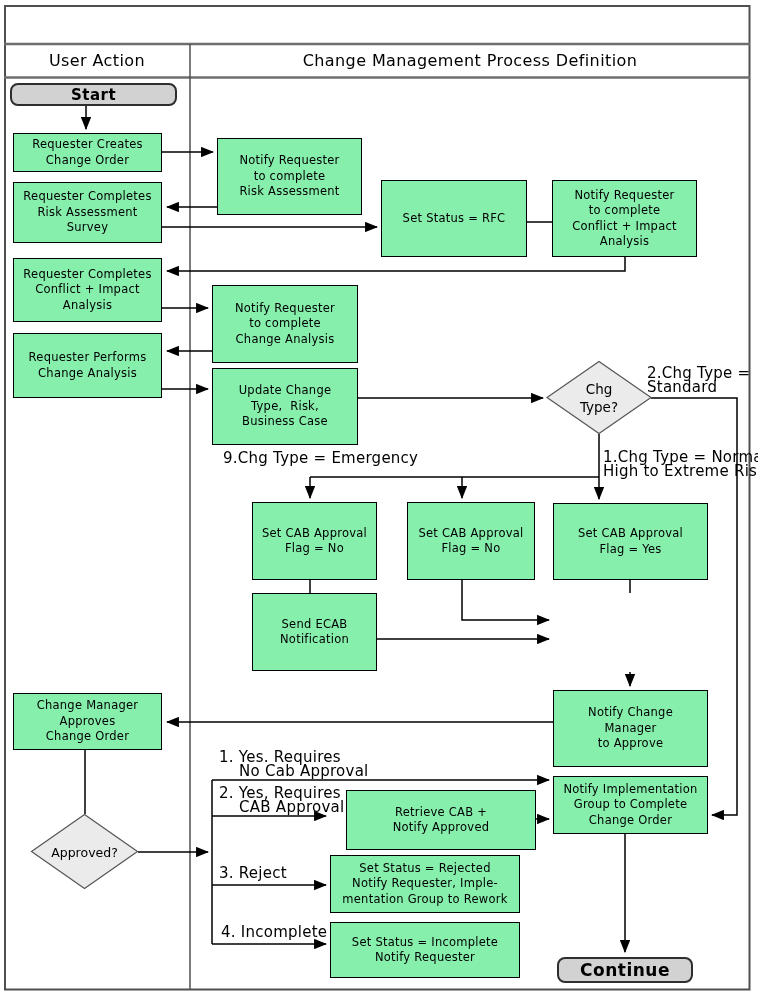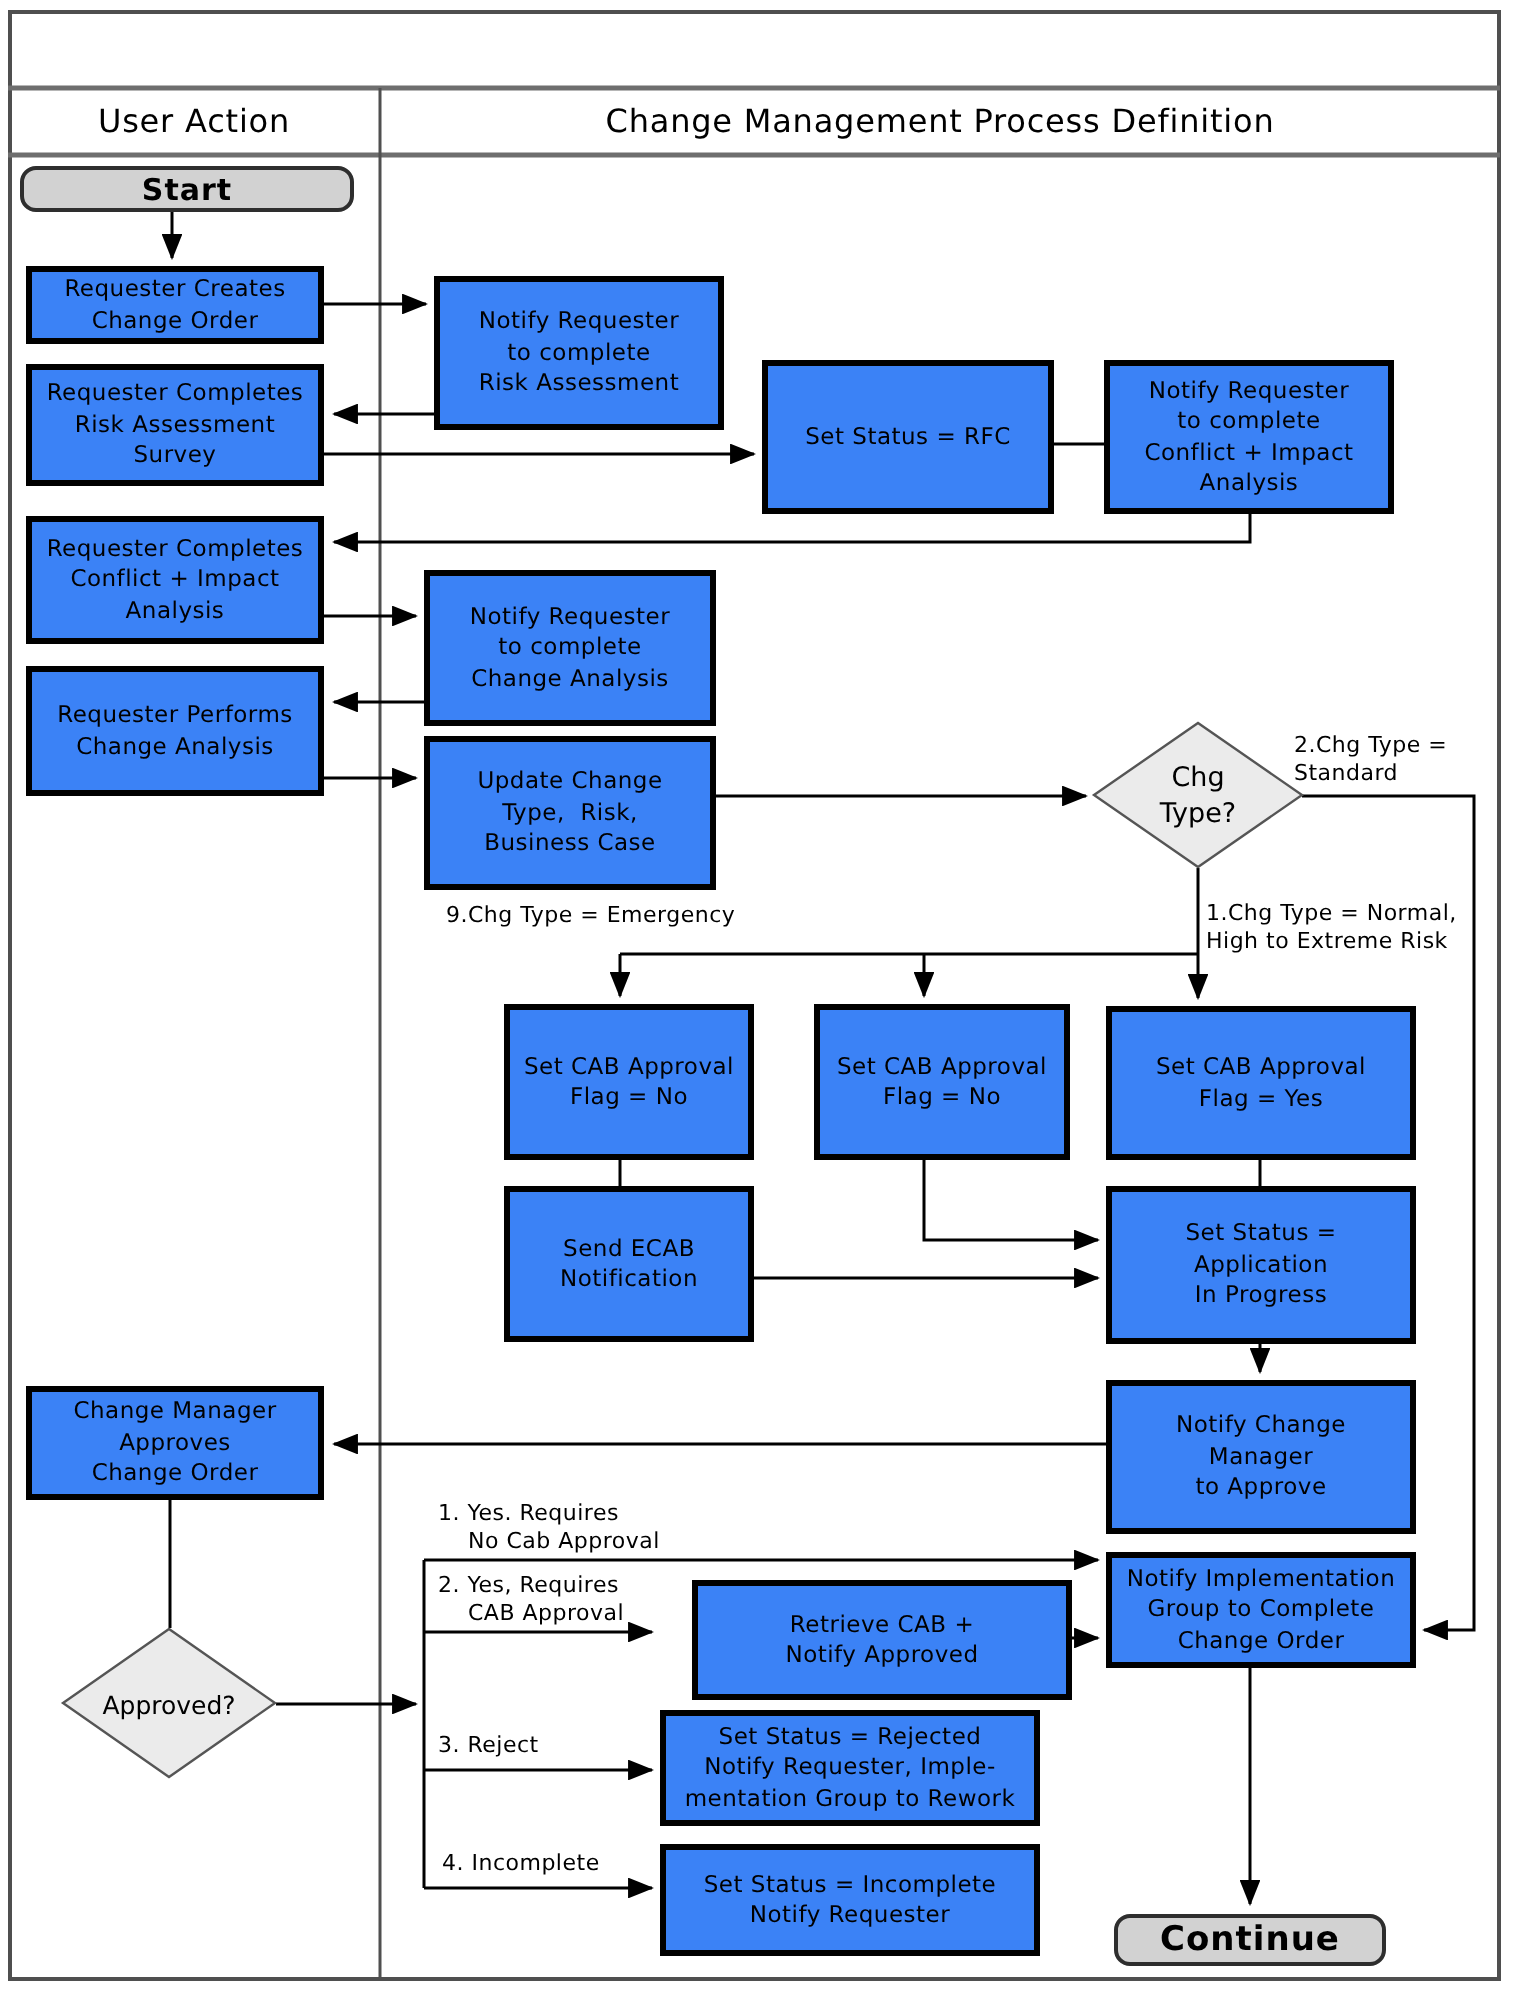--- a/index.html
+++ b/index.html
@@ -8,22 +8,22 @@
     width:758px;height:1008px;
     background:#fff;
     font-family:"DejaVu Sans", sans-serif;
     color:#000;
     overflow:hidden;
   }
   #wires{position:absolute;left:0;top:0;width:758px;height:1008px;}
   .node{
     position:absolute;
     box-sizing:border-box;
-    background:#3b82f6;
-    border:3px solid #000000;
+    background:#86efac;
+    border:1px solid #000000;
     display:flex;align-items:center;justify-content:center;
     text-align:center;
     font-size:11.5px;line-height:15.5px;letter-spacing:.25px;
     white-space:pre;
   }
   .terminal{
     position:absolute;
     box-sizing:border-box;
     background:#d2d2d2;
     border:2px solid #2e2e2e;
@@ -34,21 +34,21 @@
   }
   .terminal.start{font-size:15px;}
   .terminal.cont{font-size:17px;}
   .diamond-label{
     position:absolute;
     display:flex;align-items:center;justify-content:center;
     text-align:center;white-space:pre;
   }
   .label{
     position:absolute;
-    font-size:11px;line-height:14px;letter-spacing:.25px;
+    font-size:15px;line-height:14px;letter-spacing:.25px;
     white-space:pre;
   }
   .col-header{
     position:absolute;top:44px;height:33px;
     display:flex;align-items:center;justify-content:center;
     font-size:16px;letter-spacing:.4px;
     white-space:pre;
   }
 </style>
 </head>
@@ -142,23 +142,20 @@
 Type,  Risk,
 Business Case</div>
   <div class="node" style="left:252px;top:502px;width:125px;height:78px;">Set CAB Approval
 Flag = No</div>
   <div class="node" style="left:407px;top:502px;width:128px;height:78px;">Set CAB Approval
 Flag = No</div>
   <div class="node" style="left:553px;top:503px;width:155px;height:77px;">Set CAB Approval
 Flag = Yes</div>
   <div class="node" style="left:252px;top:593px;width:125px;height:78px;">Send ECAB
 Notification</div>
-  <div class="node" style="left:553px;top:593px;width:155px;height:79px;">Set Status =
-Application
-In Progress</div>
   <div class="node" style="left:553px;top:690px;width:155px;height:77px;">Notify Change
 Manager
 to Approve</div>
   <div class="node" style="left:553px;top:776px;width:155px;height:58px;">Notify Implementation
 Group to Complete
 Change Order</div>
   <div class="node" style="left:330px;top:790px;width:190px;height:60px;margin-left:16px;">Retrieve CAB +
 Notify Approved</div>
   <div class="node" style="left:330px;top:855px;width:190px;height:58px;">Set Status = Rejected
 Notify Requester, Imple-

